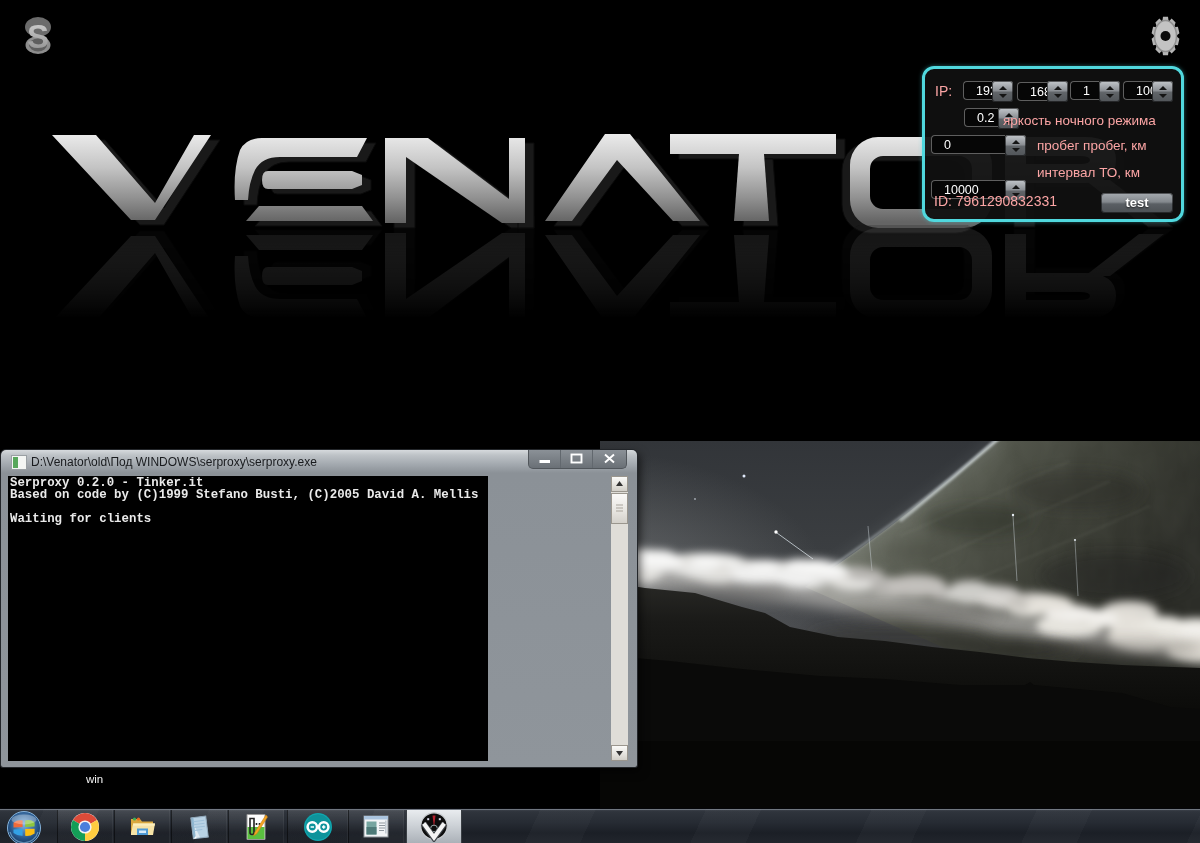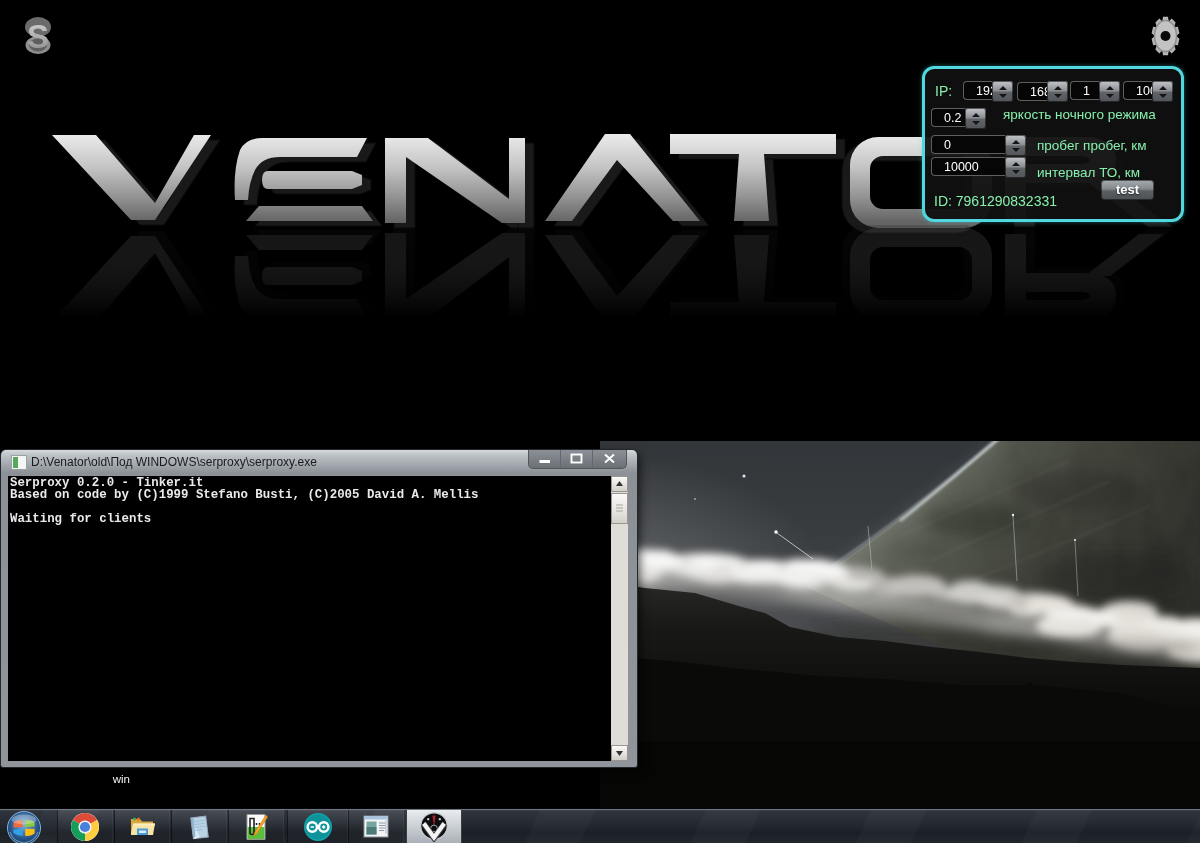--- a/index.html
+++ b/index.html
@@ -16,46 +16,46 @@
 .spin .inp{height:19px;background:#060606;border:1px solid #5f5f5f;border-right:none;
  border-radius:4px 0 0 4px;color:#fff;font-size:12.5px;line-height:19px;padding-left:12px;
  box-sizing:border-box;}
 .spin .btn{width:21px;height:21px;border-radius:3px;position:relative;
  background:linear-gradient(180deg,#c3c7cb 0%,#8d9196 45%,#606468 55%,#515559 100%);
  box-shadow:inset 0 0 0 1px rgba(0,0,0,.55);}
 .spin .btn:before,.spin .btn:after{content:"";position:absolute;left:6.5px;width:0;height:0;
  border-left:4px solid transparent;border-right:4px solid transparent;}
 .spin .btn:before{top:4.5px;border-bottom:4.5px solid #151515;}
 .spin .btn:after{bottom:4.5px;border-top:4.5px solid #151515;}
-.plabel{position:absolute;color:#86efac;font-size:13.5px;white-space:nowrap;}
-#testbtn{position:absolute;left:176px;top:111px;width:53px;height:20px;border-radius:4px;
+.plabel{position:absolute;color:#fca5a5;font-size:13.5px;white-space:nowrap;}
+#testbtn{position:absolute;left:176px;top:124px;width:72px;height:20px;border-radius:4px;
  background:linear-gradient(180deg,#a6abb0 0%,#83888d 45%,#5a5f64 55%,#4c5054 100%);
  box-shadow:inset 0 0 0 1px rgba(0,0,0,.5);color:#fff;font-size:13px;font-weight:bold;
  text-align:center;line-height:19px;text-shadow:0 1px 2px rgba(0,0,0,.7);}
 
 #conwin{position:absolute;left:1px;top:450px;width:636px;height:317px;
  border-radius:5px 5px 2px 2px;background:linear-gradient(180deg,#d6dadd 0,#bec3c7 5px,#a4aab0 14px,#8b9197 23px,#8b9197 26px,#8f959b 100%);
  box-shadow:0 0 0 1px #23262a, 3px 4px 10px rgba(0,0,0,.65);}
 #contitle{position:absolute;left:30px;top:5px;color:#191b1e;font-size:12px;white-space:nowrap;text-align:center;}
 #conico{position:absolute;left:11px;top:6px;width:14px;height:13px;background:#f4f6f4;
  box-shadow:0 0 0 1px #9aa0a4;}
 #conico:before{content:"";position:absolute;left:1px;top:1px;width:5px;height:11px;background:#58a85c;}
 #capbtns{position:absolute;left:527px;top:0;width:97px;height:18px;
  background:linear-gradient(180deg,#8b9197,#6a7076);border:1px solid #51565b;border-top:none;
  border-radius:0 0 5px 5px;display:flex;}
 .cap{flex:1;position:relative;border-right:1px solid #62686e;}
 .cap:last-child{border-right:none;}
-#conclient{position:absolute;left:7px;top:26px;width:603px;height:285px;background:#000;}
+#conclient{position:absolute;left:7px;top:26px;width:480px;height:285px;background:#000;}
 #conclient pre{margin:2px 0 0 2px;font-family:"Liberation Mono",monospace;font-weight:bold;
  font-size:12.4px;line-height:11.9px;color:#eaeaea;}
 #sbar{position:absolute;left:610px;top:26px;width:17px;height:285px;background:#dfddd8;}
 .sbtn{position:absolute;left:0;width:17px;height:16px;background:linear-gradient(180deg,#fdfdfc,#e3e1dc 60%,#cfccc5);box-shadow:inset 0 0 0 1px #9a968e;}
 #sthumb{position:absolute;left:0;top:17px;width:17px;height:31px;background:linear-gradient(180deg,#fbfaf9,#e6e4df 60%,#d2cfc9);box-shadow:inset 0 0 0 1px #9a968e;}
 
-#winlbl{position:absolute;left:86px;top:773px;width:44px;text-align:right;color:#f0f0f0;
+#winlbl{position:absolute;left:86px;top:773px;width:44px;text-align:left;color:#f0f0f0;
  font-size:11.5px;text-shadow:1px 1px 2px #000;}
 
 #taskbar{position:absolute;left:0;top:808px;width:1200px;height:35px;
  background:repeating-linear-gradient(115deg,rgba(255,255,255,0) 0 40px,rgba(255,255,255,.025) 40px 90px,rgba(255,255,255,0) 90px 150px),linear-gradient(180deg,#424750 0%,#2f343c 8%,#262b33 40%,#1b1f26 70%,#21252c 100%);
  border-top:1px solid #05060a;box-sizing:border-box;}
 #taskbar:before{content:"";position:absolute;left:0;top:0;width:100%;height:1px;background:rgba(170,180,190,.45);}
 .tbtn{position:absolute;top:1px;width:56px;height:34px;
  border-left:1px solid rgba(0,0,0,.5);border-right:1px solid rgba(255,255,255,.05);
  background:linear-gradient(180deg,rgba(255,255,255,.10),rgba(255,255,255,.03) 45%,rgba(0,0,0,.08));
  box-sizing:border-box;}
@@ -316,30 +316,30 @@
     </div>
  <div class="spin" style="left:145px;top:12px;">
       <div class="inp" style="width:29px;">1</div>
       <div class="btn"></div>
     </div>
  <div class="spin" style="left:198px;top:12px;">
       <div class="inp" style="width:29px;">100</div>
       <div class="btn"></div>
     </div>
  <div class="spin" style="left:6px;top:39px;">
-      <div class="inp" style="width:34px;">0.2</div>
-      <div class="btn"></div>
-    </div>
- <div class="plabel" style="left:78px;top:38px;">яркость ночного режима</div>
+      <div class="inp" style="width:34px;margin-left:33px;">0.2</div>
+      <div class="btn"></div>
+    </div>
+ <div class="plabel" style="left:78px;top:44px;">яркость ночного режима</div>
  <div class="spin" style="left:6px;top:66px;">
       <div class="inp" style="width:74px;">0</div>
       <div class="btn"></div>
     </div>
  <div class="plabel" style="left:112px;top:69px;">пробег пробег, км</div>
- <div class="spin" style="left:6px;top:88px;">
+ <div class="spin" style="left:6px;top:111px;">
       <div class="inp" style="width:74px;">10000</div>
       <div class="btn"></div>
     </div>
  <div class="plabel" style="left:112px;top:96px;">интервал ТО, км</div>
  <div class="plabel" style="left:9px;top:124px;font-size:14px;">ID: 7961290832331</div>
  <div id="testbtn">test</div>
 </div>
 <div id="conwin">
   <div id="conico"></div>
   <div id="contitle">D:\Venator\old\Под WINDOWS\serproxy\serproxy.exe</div>

